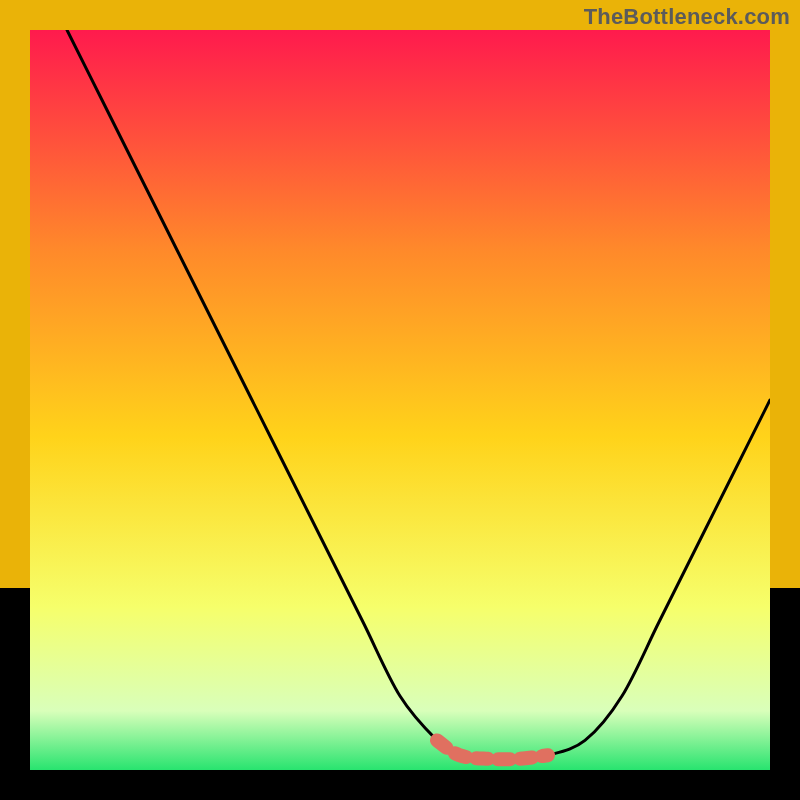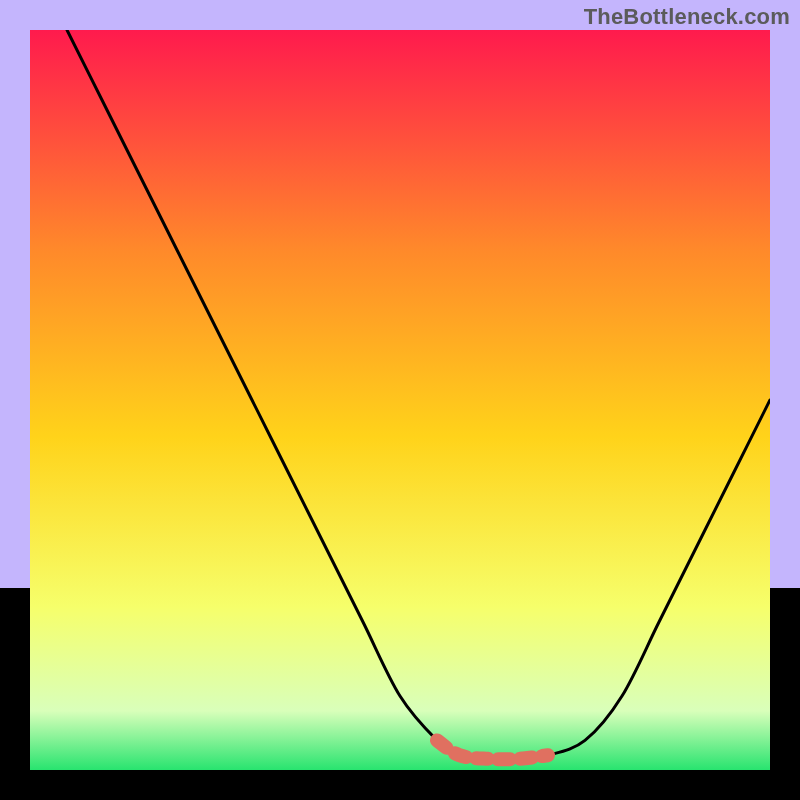--- a/index.html
+++ b/index.html
@@ -1,21 +1,21 @@
 <!DOCTYPE html>
 <html><head>
 <meta charset="utf-8">
 <style>
   * { margin: 0; padding: 0; box-sizing: border-box; }
   html, body { width: 800px; height: 800px; overflow: hidden; background: #000; }
   .frame {
     position: relative;
     width: 800px;
     height: 588px;
-    background: #c4b5fd;
+    background: #eab308;
     padding-left: 12px;
   }
   .watermark {
     position: absolute;
     top: 4px;
     right: 10px;
     font-family: Arial, Helvetica, sans-serif;
     font-size: 22px;
     font-weight: 600;
     color: #5b5b5b;

